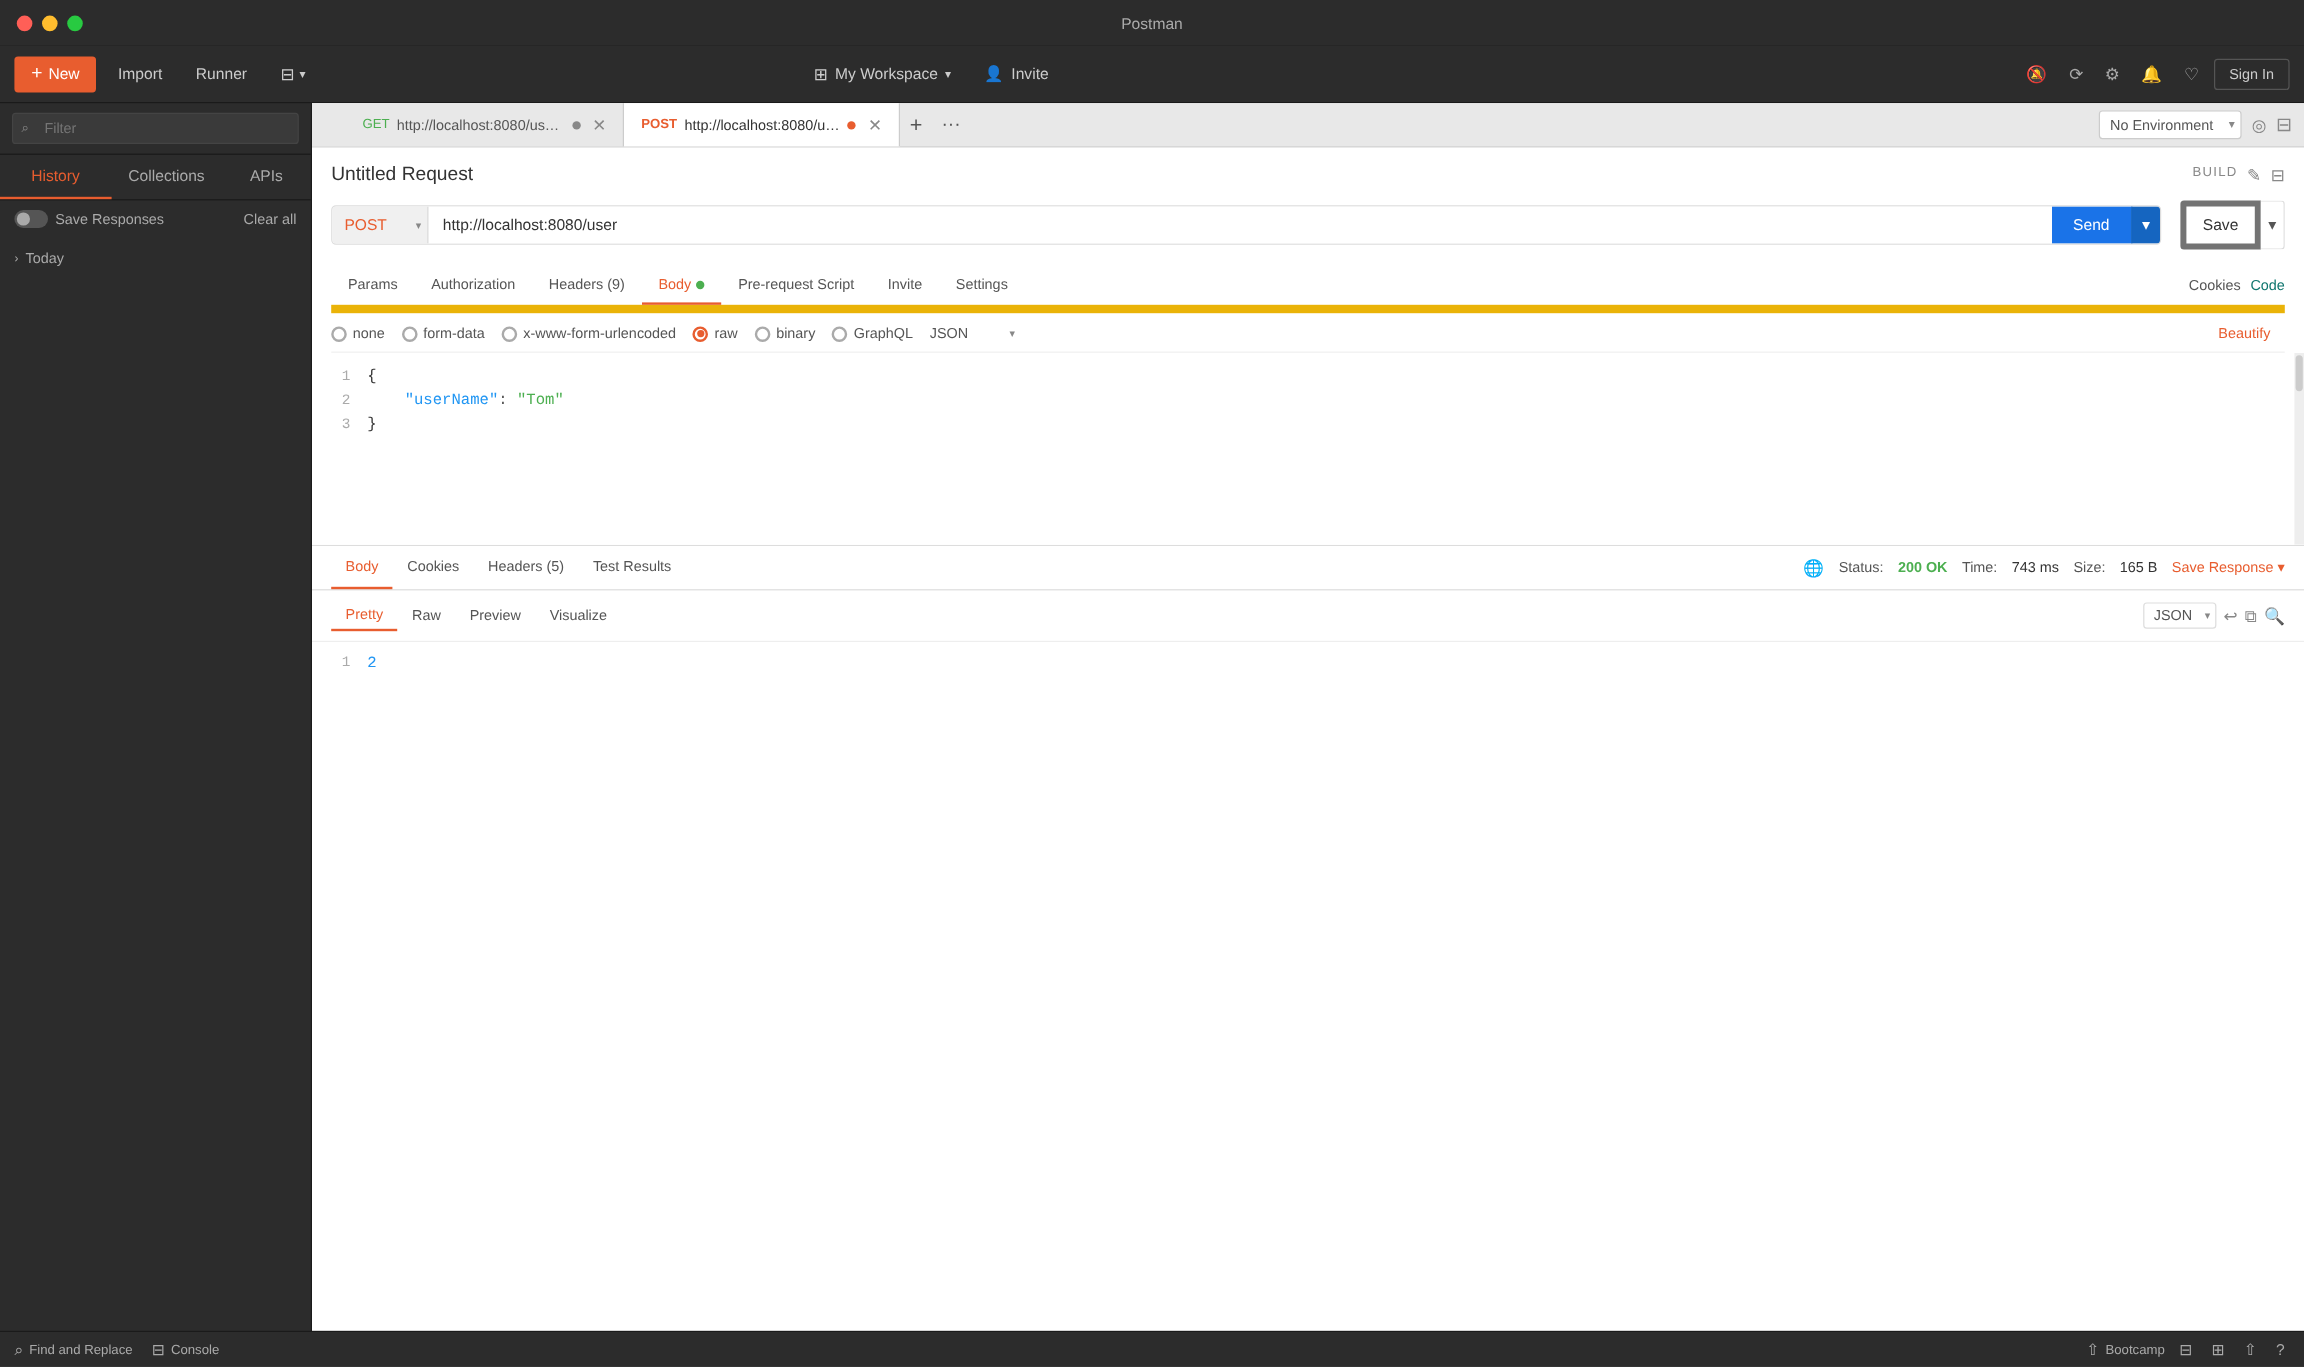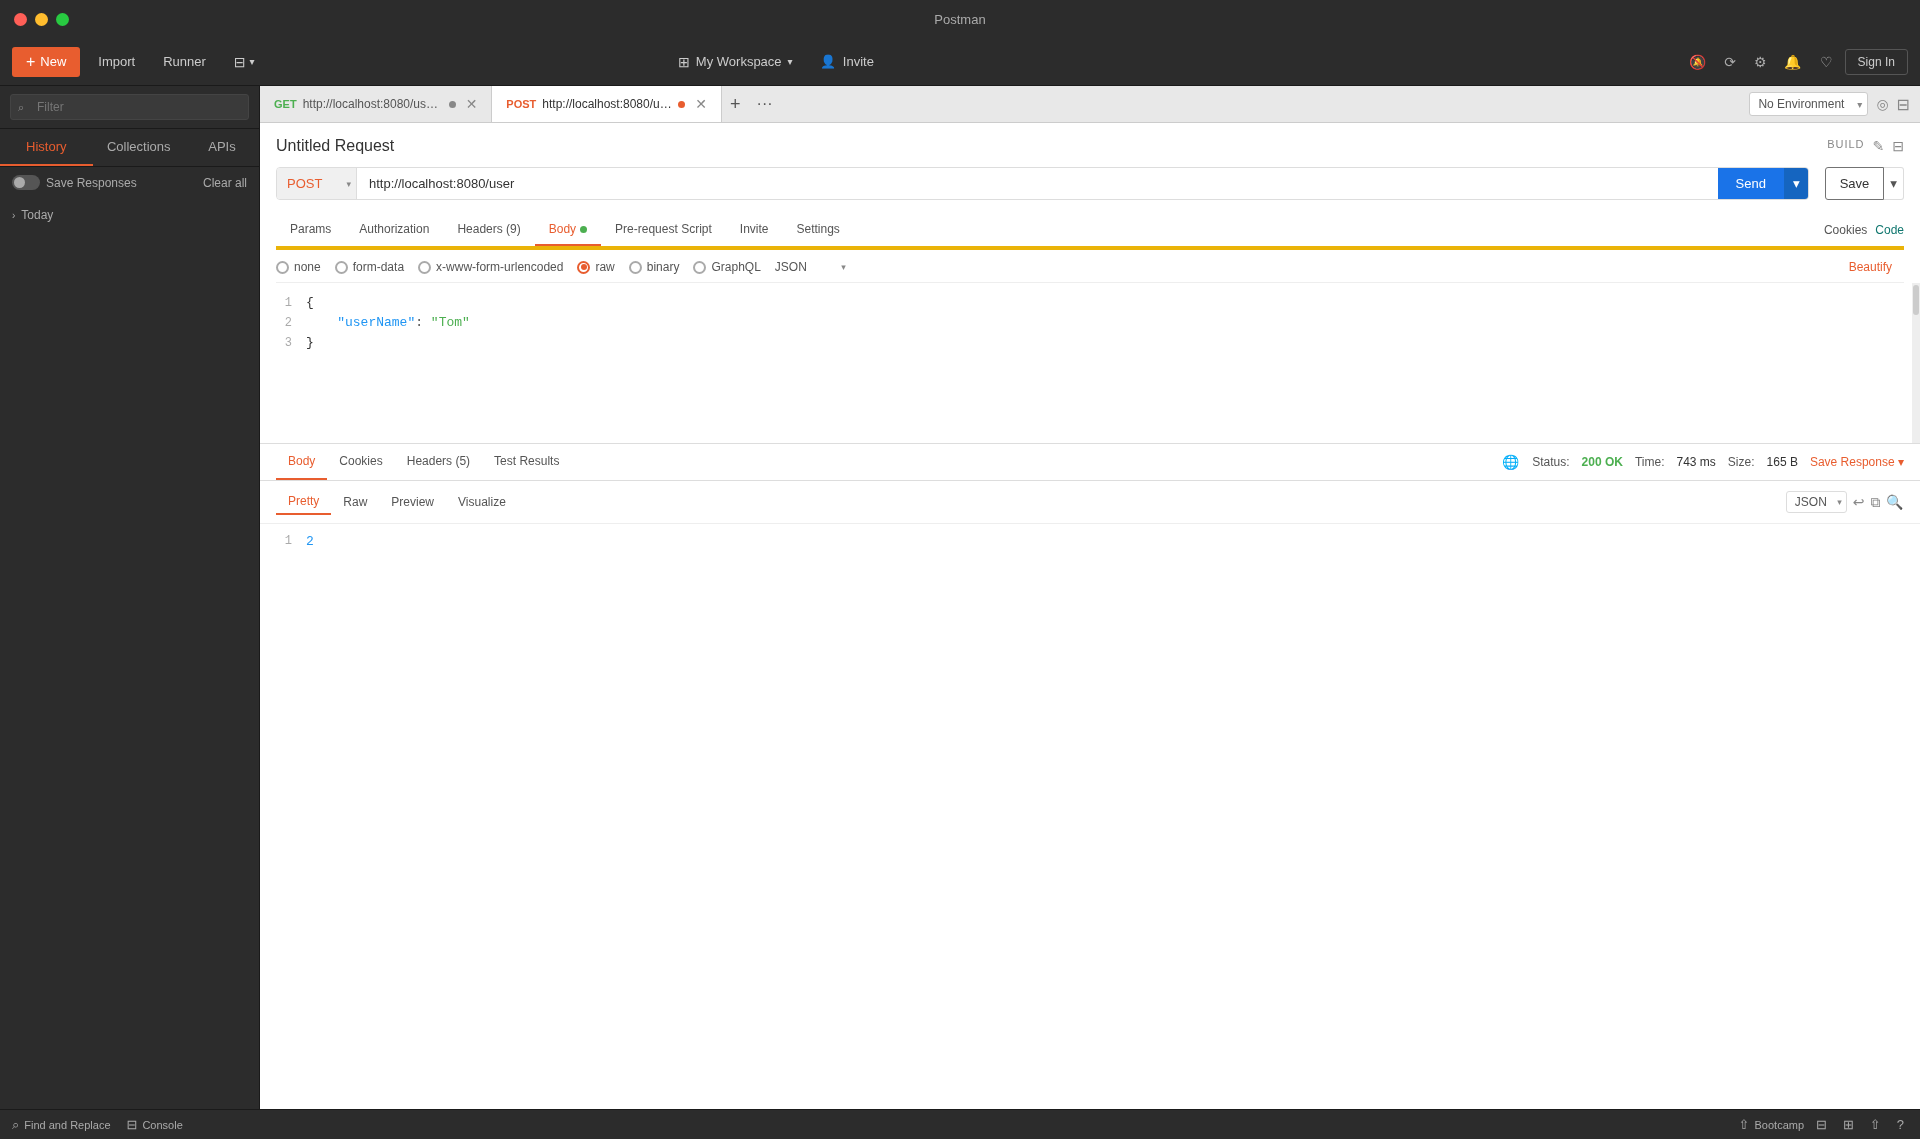--- a/index.html
+++ b/index.html
@@ -47,21 +47,21 @@
     .today-header { display: flex; align-items: center; gap: 6px; color: #aaa; font-size: 12px; cursor: pointer; padding: 4px 0; }
     .chevron { font-size: 10px; }
 
     
     .content-area { flex: 1; display: flex; flex-direction: column; background: #fff; }
 
     
     .tabs-bar { background: #e8e8e8; display: flex; align-items: center; border-bottom: 1px solid #ccc; min-height: 36px; }
     .request-tab { display: flex; align-items: center; gap: 6px; padding: 0 14px; height: 36px; font-size: 12px; cursor: pointer; border-right: 1px solid #ccc; background: #e8e8e8; color: #555; position: relative; }
     .request-tab.active { background: #fff; color: #333; }
-    .request-tab .method-badge-get { color: #4CAF50; font-weight: 700; font-size: 11px; }
+    .request-tab .method-badge-get { color: #4CAF50; font-weight: 400; font-size: 11px; margin-left: 28px; }
     .request-tab .method-badge-post { color: #e85d2f; font-weight: 600; font-size: 11px; }
     .tab-dot-orange { width: 7px; height: 7px; border-radius: 50%; background: #e85d2f; }
     .tab-dot-grey { width: 7px; height: 7px; border-radius: 50%; background: #888; }
     .tab-close { color: #888; font-size: 14px; margin-left: 4px; line-height: 1; }
     .tab-add { background: transparent; border: none; color: #555; font-size: 18px; cursor: pointer; padding: 0 8px; height: 36px; }
     .tab-more { background: transparent; border: none; color: #555; cursor: pointer; padding: 0 8px; font-size: 16px; }
     .tabs-bar-right { margin-left: auto; display: flex; padding-right: 10px; gap: 8px; }
     .env-select { background: #fff; border: 1px solid #ccc; border-radius: 3px; padding: 4px 22px 4px 8px; font-size: 12px; color: #555; cursor: pointer; appearance: none; -webkit-appearance: none; }
     .env-wrap { position: relative; display: flex; align-items: center; }
     .env-chevron { position: absolute; right: 6px; color: #888; font-size: 10px; pointer-events: none; }
@@ -75,25 +75,25 @@
     
     .url-bar { display: flex; align-items: center; gap: 0; border: 1px solid #ddd; border-radius: 4px; overflow: hidden; margin-bottom: 0; }
     .method-select { background: #f0f0f0; border: none; border-right: 1px solid #ddd; padding: 8px 10px; font-size: 13px; font-weight: 500; color: #e85d2f; cursor: pointer; appearance: none; -webkit-appearance: none; min-width: 80px; }
     .method-select-wrap { position: relative; display: flex; align-items: center; }
     .method-chevron { position: absolute; right: 6px; color: #888; font-size: 9px; pointer-events: none; }
     .url-input { flex: 1; border: none; padding: 8px 12px; font-size: 13px; color: #333; outline: none; }
     .send-btn-group { display: flex; align-items: stretch; }
     .send-btn { background: #1a73e8; color: white; border: none; padding: 8px 18px; font-size: 13px; font-weight: 500; cursor: pointer; }
     .send-dropdown { background: #1565c0; color: white; border: none; border-left: 1px solid #1565c0; padding: 8px 8px; cursor: pointer; }
     .save-btn-group { display: flex; align-items: stretch; margin-left: 8px; }
-    .save-btn { background: #fff; border: 1px solid #737373; color: #333; padding: 8px 14px; font-size: 13px; cursor: pointer; border-radius: 3px 0 0 3px; }
+    .save-btn { background: #fff; border: 5px solid #737373; color: #333; padding: 8px 14px; font-size: 13px; cursor: pointer; border-radius: 3px 0 0 3px; }
     .save-dropdown { background: #fff; border: 1px solid #ddd; border-left: none; color: #555; padding: 8px 6px; cursor: pointer; border-radius: 0 3px 3px 0; }
 
     
-    .req-tabs { display: flex; gap: 0; border-bottom: 4px solid #eab308; margin-top: 14px; padding: 0; }
+    .req-tabs { display: flex; gap: 0; border-bottom: 7px solid #eab308; margin-top: 14px; padding: 0; }
     .req-tab { padding: 8px 14px; font-size: 12px; color: #555; cursor: pointer; border-bottom: 2px solid transparent; }
     .req-tab.active { color: #e85d2f; border-bottom: 2px solid #e85d2f; }
     .req-tab-right { margin-left: auto; display: flex; align-items: center; gap: 8px; }
     .cookies-link { color: #555; font-size: 12px; cursor: pointer; }
     .code-link { color: #0f766e; font-size: 12px; cursor: pointer; }
 
     
     .body-options { display: flex; align-items: center; gap: 14px; padding: 10px 0 8px 0; border-bottom: 1px solid #eee; justify-content: space-between; }
     .body-opts-left { display: flex; align-items: center; gap: 14px; }
     .radio-option { display: flex; align-items: center; gap: 5px; color: #555; font-size: 12px; cursor: pointer; }

